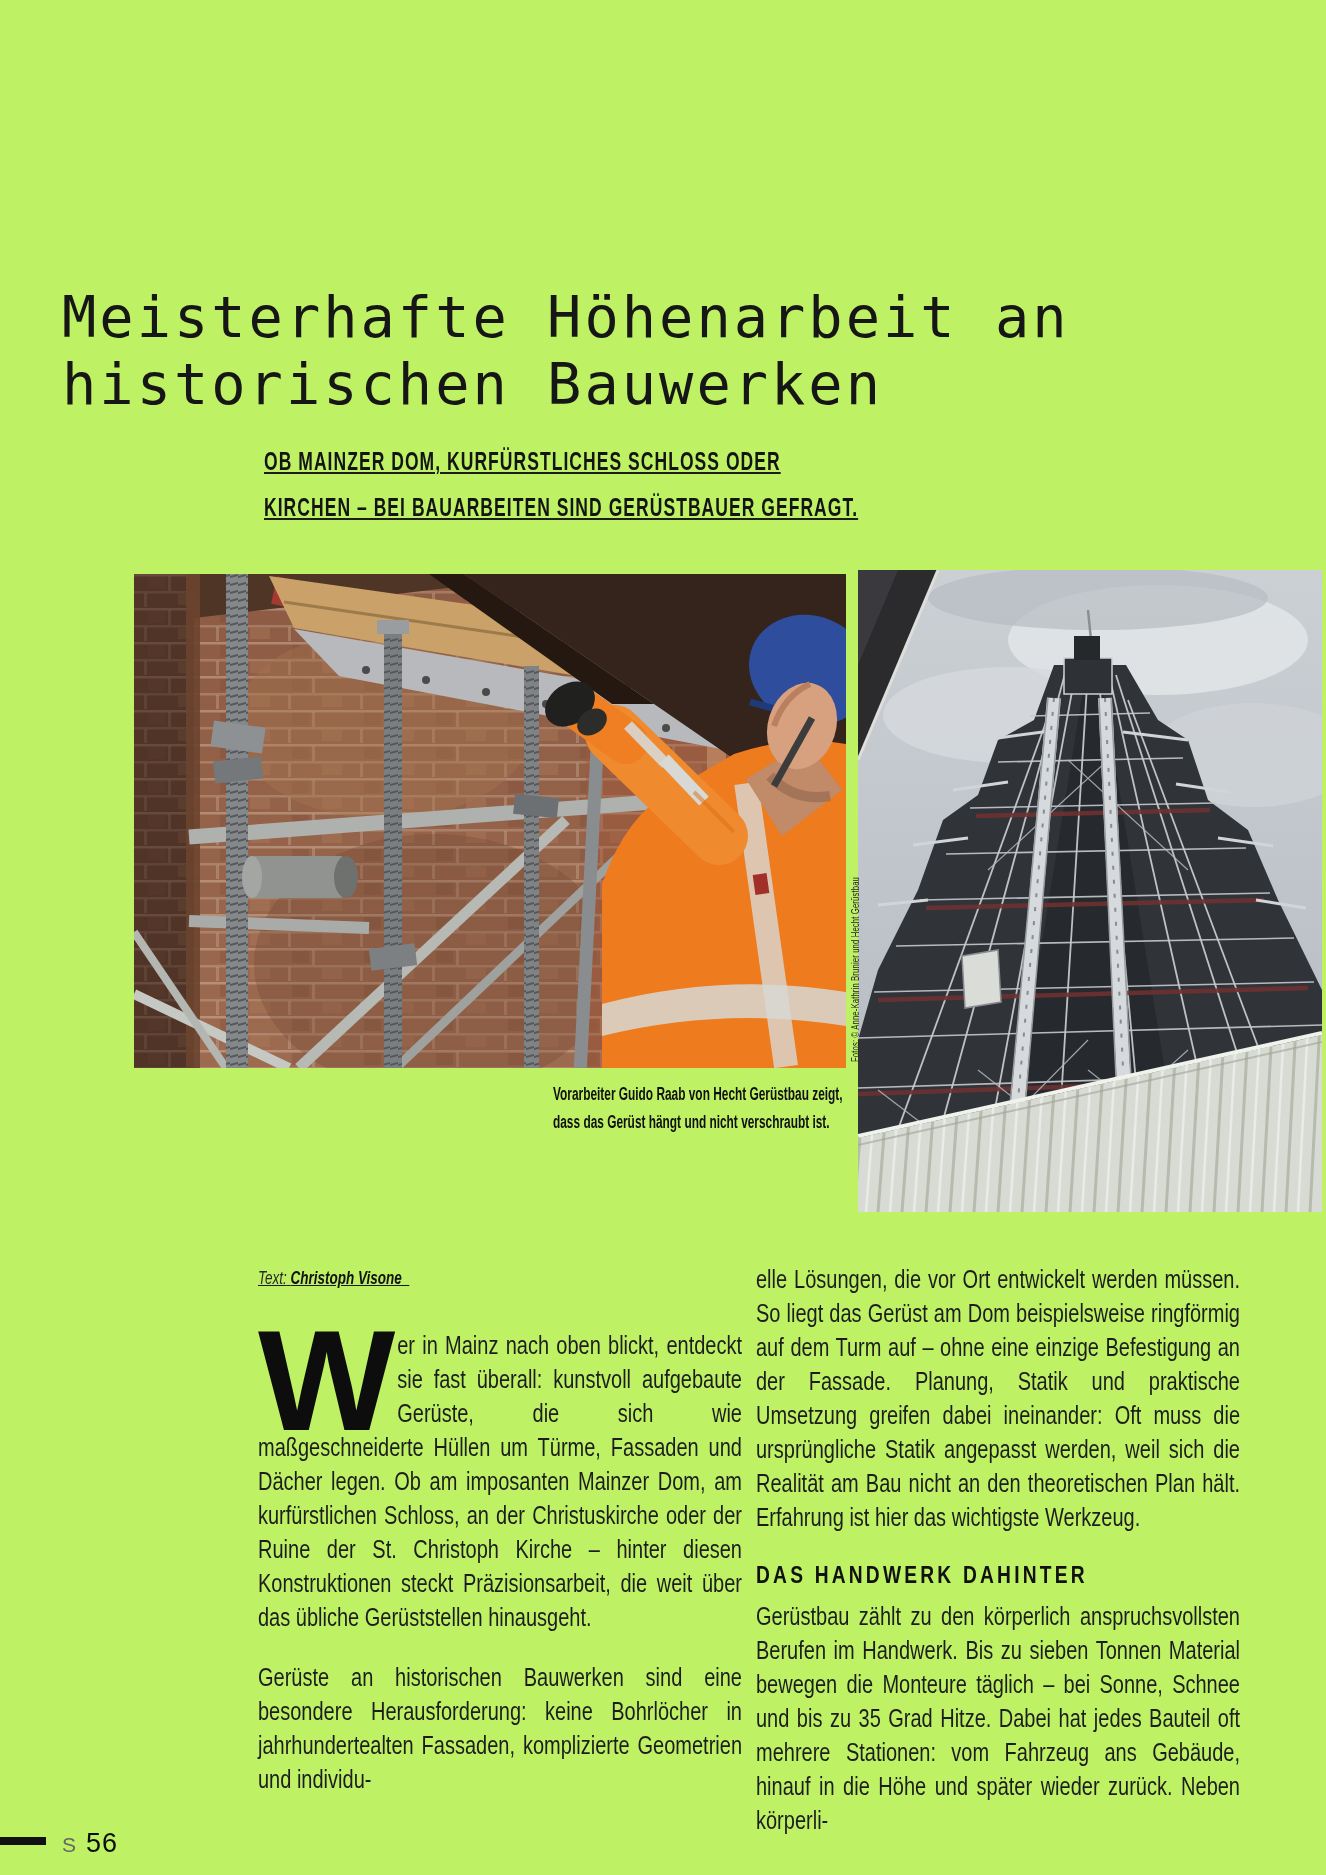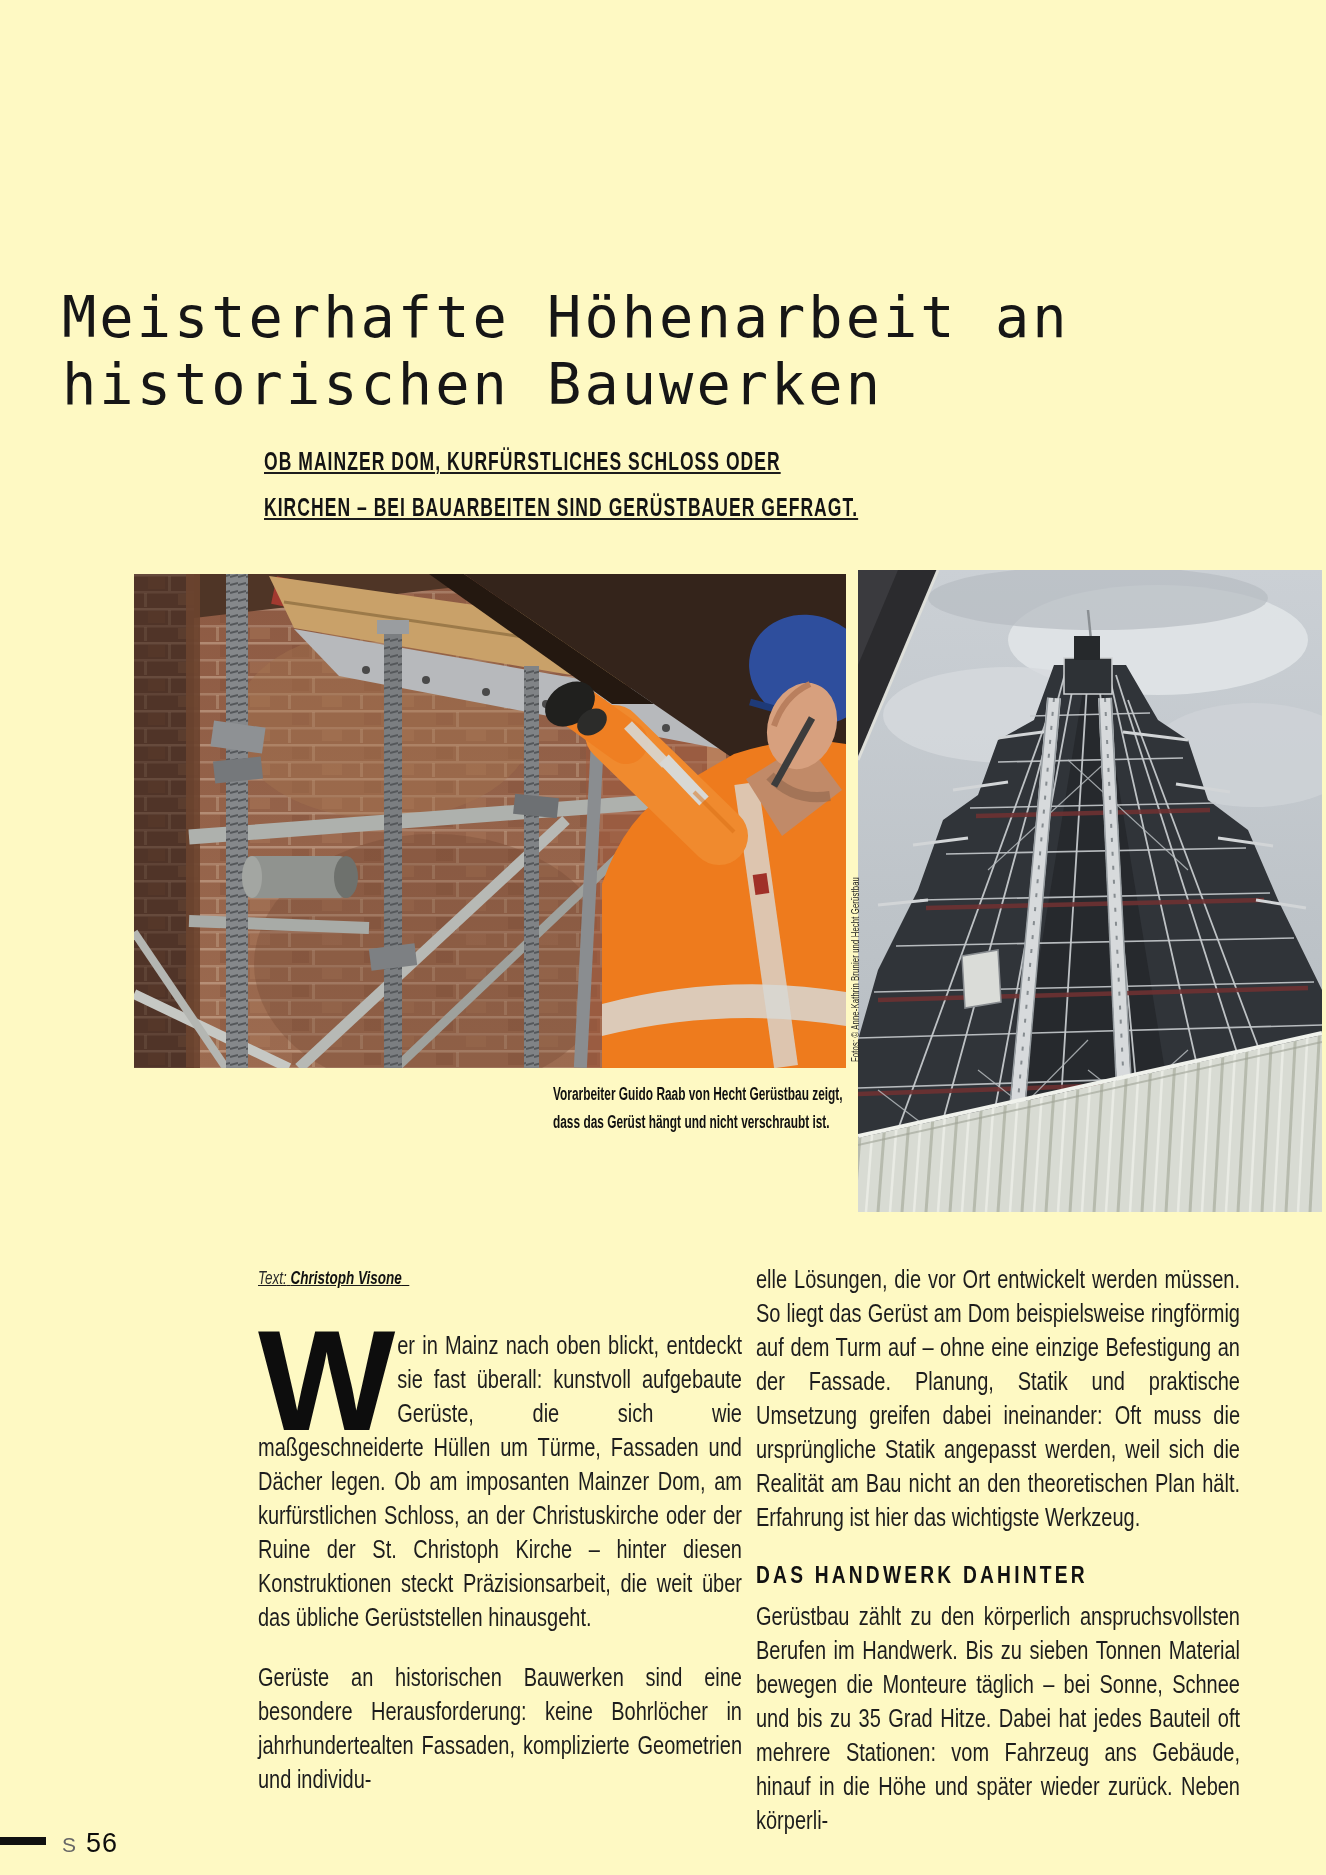--- a/index.html
+++ b/index.html
@@ -1,19 +1,19 @@
 <!DOCTYPE html>
 <html><head>
 <meta charset="utf-8">
 <style>
   * { box-sizing: border-box; }
   html, body { margin: 0; padding: 0; background: #ffffff; }
   .page {
     position: relative; width: 1326px; height: 1875px;
-    background: #fef9c3; overflow: hidden;
+    background: #bef264; overflow: hidden;
     font-family: "Liberation Sans", sans-serif; color: #1d1d1d;
   }
   .nw { white-space: nowrap; }
   .cx { transform-origin: 0 0; }
 
   
   .title {
     position: absolute; left: 62px; top: 284px;
     font-family: "DejaVu Sans Mono", monospace;
     font-size: 57px; line-height: 67px; letter-spacing: 3px;

